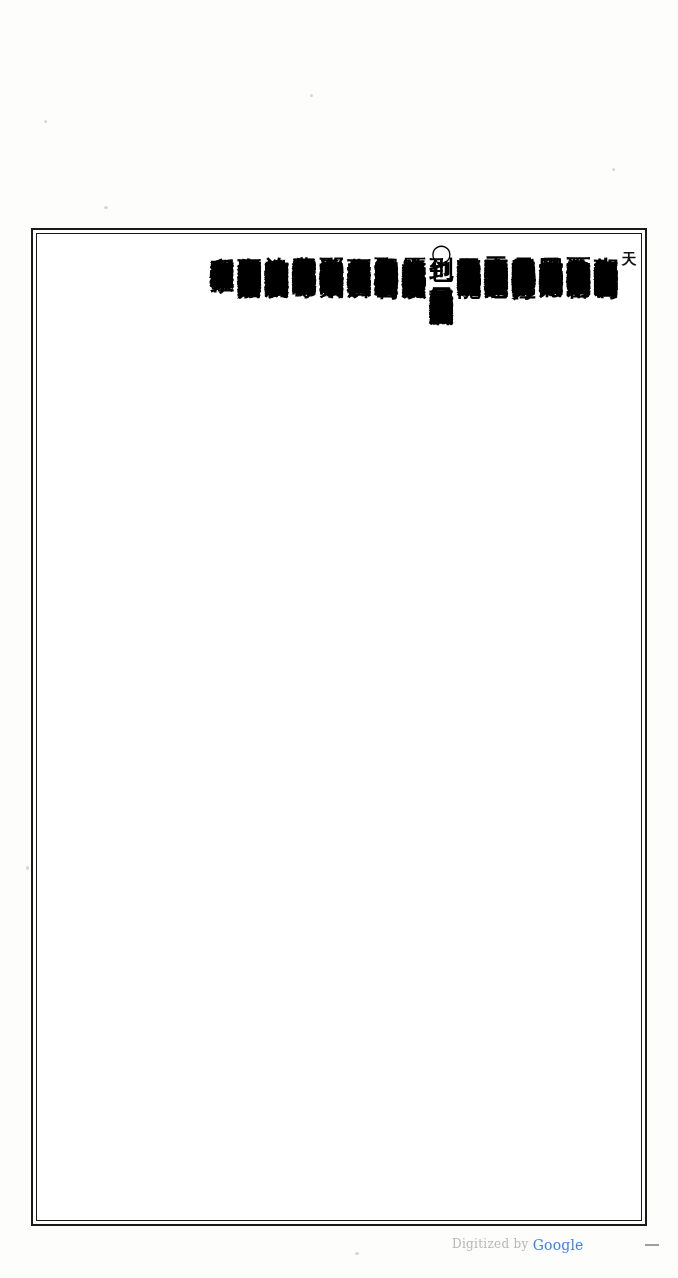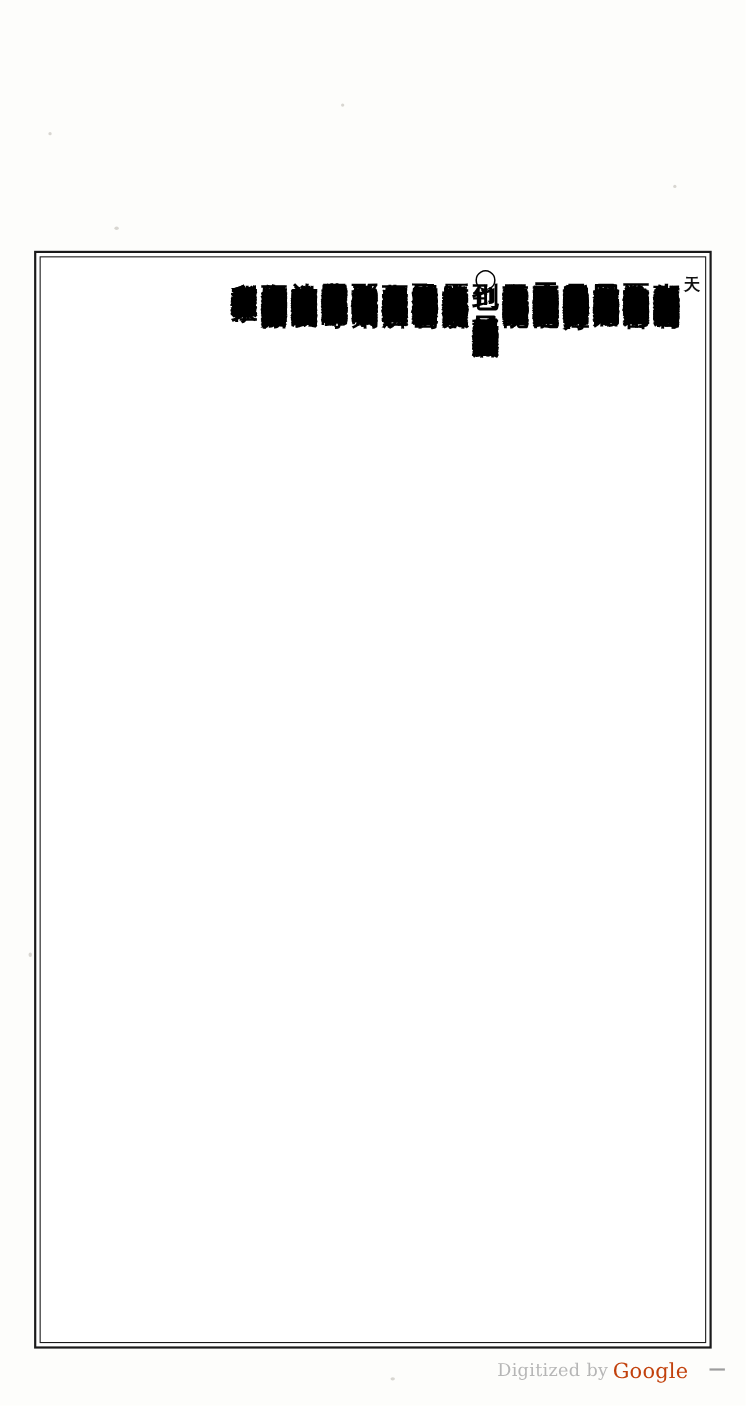--- a/index.html
+++ b/index.html
@@ -91,29 +91,29 @@
   #watermark {
     position: absolute;
     left: 452px;
     top: 1236px;
     font-family: "DejaVu Serif", serif;
     font-size: 13px;
     color: #b6b6b6;
     white-space: nowrap;
   }
   #watermark .dig {
-    font-size: 16px;
+    font-size: 12px;
     letter-spacing: .3px;
   }
   #watermark .goog {
-    font-size: 19px;
+    font-size: 14px;
     letter-spacing: .2px;
     vertical-align: -2px;
     margin-left: 4px;
-    color: #c2410c;
+    color: #3b82f6;
   }
   #corner-mark {
     position: absolute;
     left: 645px;
     top: 1244px;
     width: 14px;
     height: 2px;
     background: #9d9d9d;
   }
 </style>

